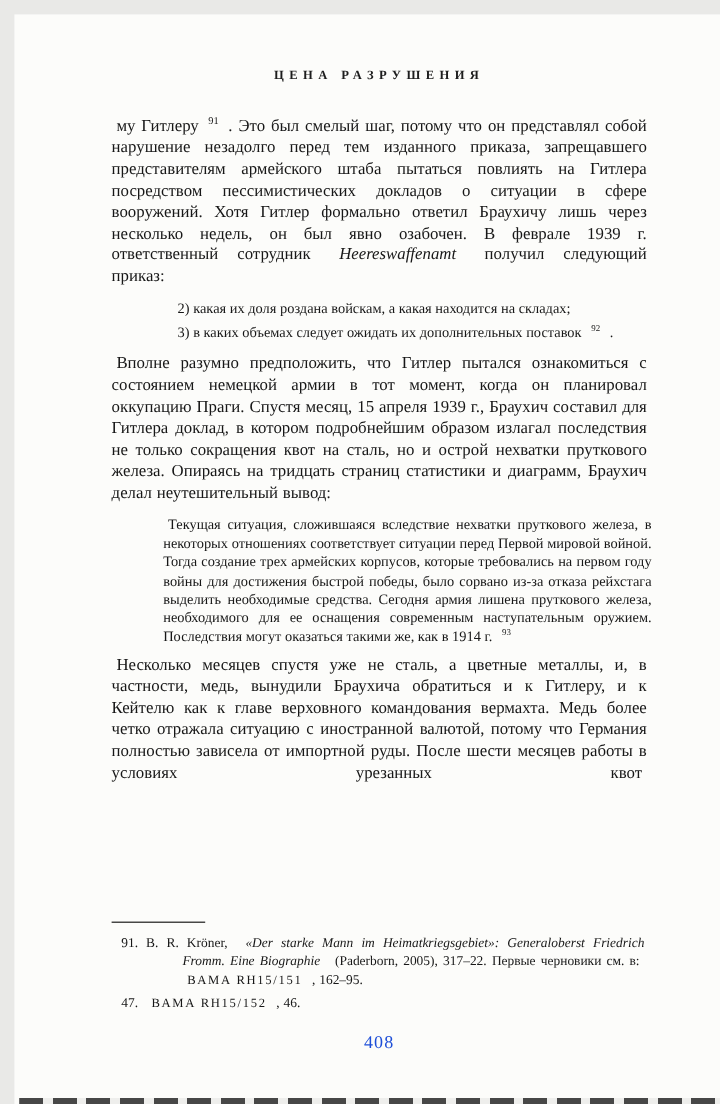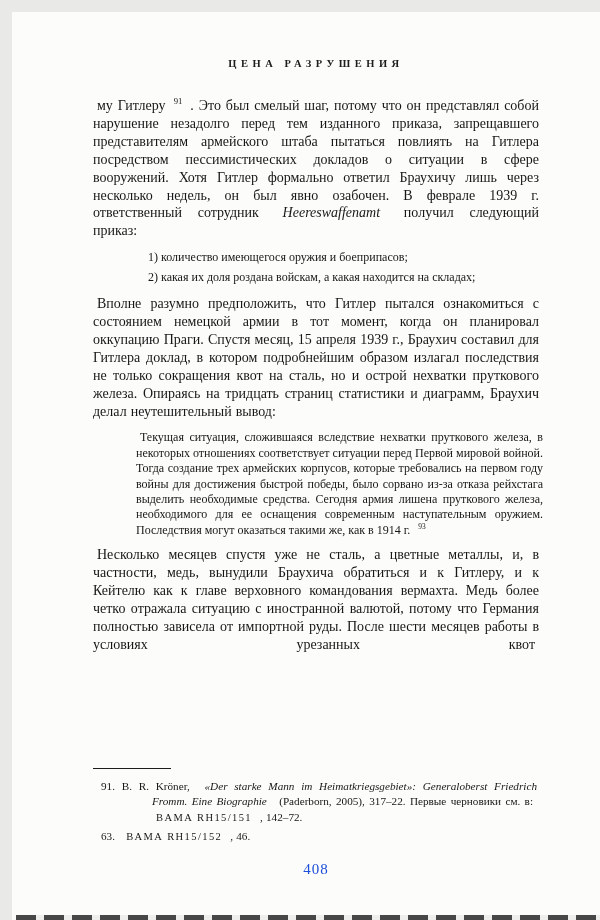--- a/index.html
+++ b/index.html
@@ -102,38 +102,38 @@
 <div class="page">
 
   <div class="running-head">ЦЕНА РАЗРУШЕНИЯ</div>
 
   <main class="content">
 
     <p class="body-p"><span>му Гитлеру</span><sup class="s-sup">91</sup><span>. Это был смелый шаг, потому что он представлял собой нарушение незадолго перед тем изданного приказа, запрещавшего представителям армейского штаба пытаться повлиять на Гитлера посредством пессимистических докладов о ситуации в сфере вооружений. Хотя Гитлер формально ответил Браухичу лишь через несколько недель, он был явно озабочен. В феврале 1939 г. ответственный сотрудник </span><span class="s-i">Heereswaffenamt</span><span> получил следующий приказ:</span></p>
 
     <blockquote class="quote">
       <div>
-          <div class="quote-item"><span>1) количество имеющегося оружия и боеприпасов;</span></div>
           <div class="quote-item"><span>2) какая их доля роздана войскам, а какая находится на складах;</span></div>
+          <div class="quote-item"><span>3) в каких объемах следует ожидать их дополнительных поставок</span><sup class="s-sup">92</sup><span>.</span></div>
         </div>
     </blockquote>
 
     <p class="body-p"><span>Вполне разумно предположить, что Гитлер пытался ознакомиться с состоянием немецкой армии в тот момент, когда он планировал оккупацию Праги. Спустя месяц, 15 апреля 1939 г., Браухич составил для Гитлера доклад, в котором подробнейшим образом излагал последствия не только сокращения квот на сталь, но и острой нехватки пруткового железа. Опираясь на тридцать страниц статистики и диаграмм, Браухич делал неутешительный вывод:</span></p>
 
     <blockquote class="quote"><span>Текущая ситуация, сложившаяся вследствие нехватки пруткового железа, в некоторых отношениях соответствует ситуации перед Первой мировой войной. Тогда создание трех армейских корпусов, которые требовались на первом году войны для достижения быстрой победы, было сорвано из-за отказа рейхстага выделить необходимые средства. Сегодня армия лишена пруткового железа, необходимого для ее оснащения современным наступательным оружием. Последствия могут оказаться такими же, как в 1914 г.</span><sup class="s-sup">93</sup></blockquote>
 
     <p class="body-p continues"><span>Несколько месяцев спустя уже не сталь, а цветные металлы, и, в частности, медь, вынудили Браухича обратиться и к Гитлеру, и к Кейтелю как к главе верховного командования вермахта. Медь более четко отражала ситуацию с иностранной валютой, потому что Германия полностью зависела от импортной руды. После шести месяцев работы в условиях урезанных квот</span></p>
 
   </main>
 
   <footer class="footnotes">
     <div class="fn-rule"></div>
     <div>
-        <div class="fn-item"><span>91. B. R. Kröner, </span><span class="s-i">«Der starke Mann im Heimatkriegsgebiet»: Generaloberst Friedrich Fromm. Eine Biographie</span><span> (Paderborn, 2005), 317–22. Первые черновики см. в: </span><span class="s-sc">BAMA RH15/151</span><span>, 142–72.</span></div>
-        <div class="fn-item"><span>63. </span><span class="s-sc">BAMA RH15/152</span><span>, 46.</span></div>
+        <div class="fn-item"><span>91. B. R. Kröner, </span><span class="s-i">«Der starke Mann im Heimatkriegsgebiet»: Generaloberst Friedrich Fromm. Eine Biographie</span><span> (Paderborn, 2005), 317–22. Первые черновики см. в: </span><span class="s-sc">BAMA RH15/151</span><span>, 162–95.</span></div>
+        <div class="fn-item"><span>47. </span><span class="s-sc">BAMA RH15/152</span><span>, 46.</span></div>
       </div>
   </footer>
 
   <div class="page-number">408</div>
 
   <div class="bottom-edge"></div>
 
 </div>
 
 </body></html>

